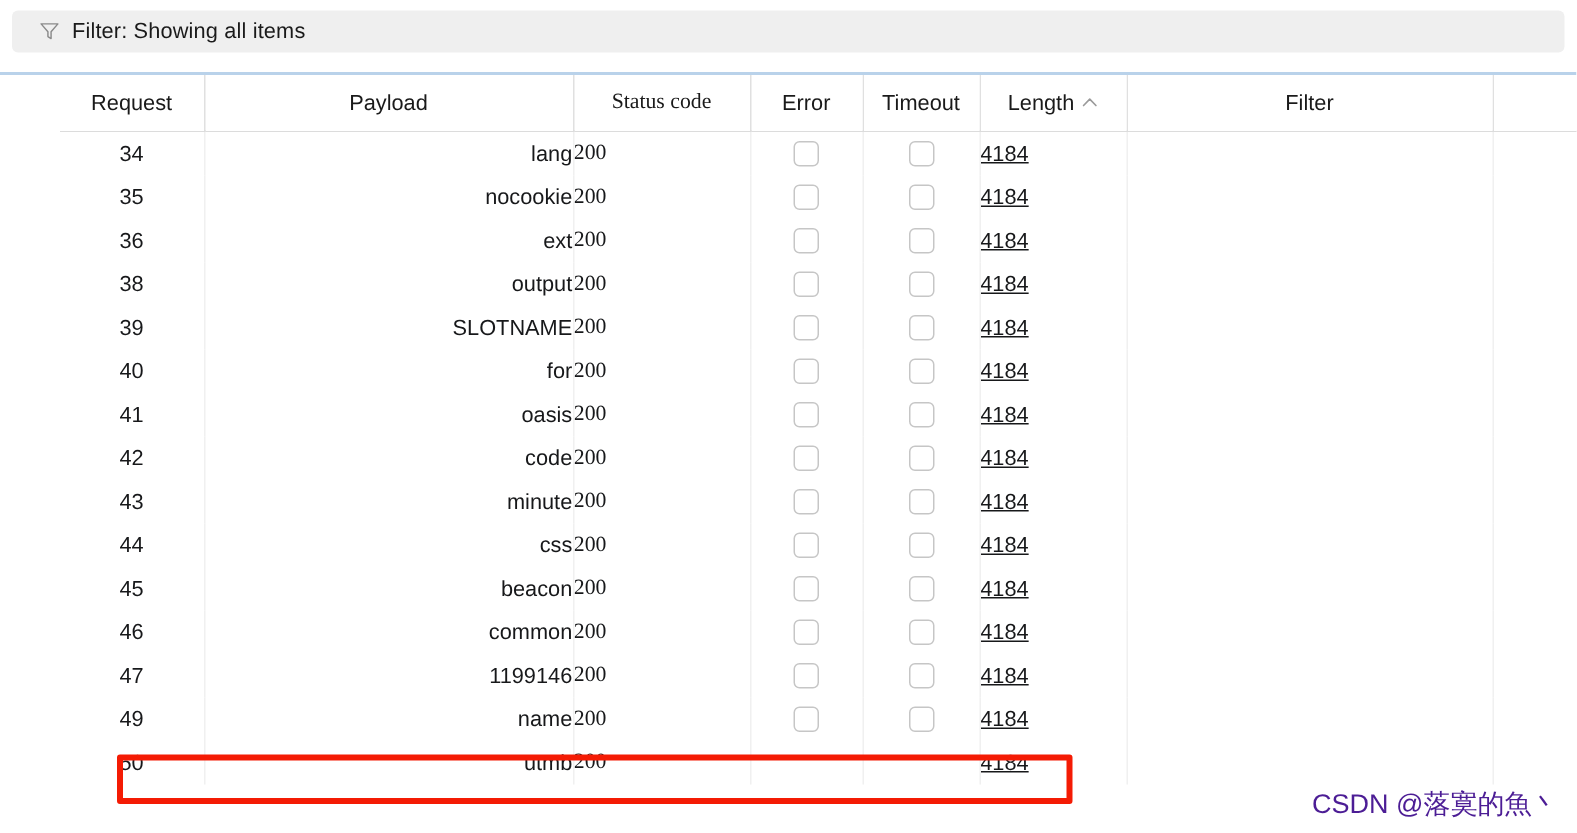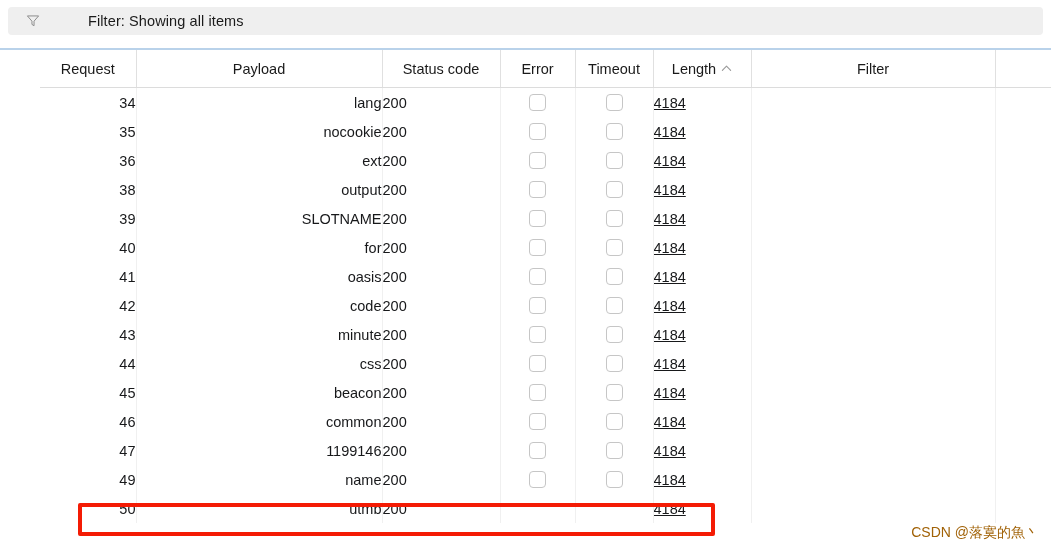--- a/index.html
+++ b/index.html
@@ -21,21 +21,20 @@
     left: 8px;
     top: 7px;
     width: 1035px;
     height: 28px;
     background: #efefef;
     border-radius: 4px;
     display: flex;
     align-items: center;
     box-sizing: border-box;
     padding-left: 18px;
-    gap: 40px;
   }
   .funnel-icon {
     width: 14px;
     height: 14px;
     margin-right: 8px;
     flex: 0 0 auto;
     display: block;
   }
   .filter-text {
     font-size: 14.5px;
@@ -72,21 +71,21 @@
     padding: 0;
     margin: 0;
     font-weight: normal;
     overflow: hidden;
     white-space: nowrap;
   }
 
   
   .c-request  { width: 96px; }
   .c-payload  { width: 246px; }
-  .c-status   { width: 118px; }
+  .c-status   { width: 118px; font-family: Liberation Serif, serif; }
   .c-error    { width: 75px; }
   .c-timeout  { width: 78px; }
   .c-length   { width: 98px; }
   .c-comment  { width: 244px; }
   .c-filler   { width: 96px; }
 
   thead th {
     height: 37px;
     font-size: 14.5px;
     color: #1a1a1a;
@@ -113,21 +112,21 @@
   tbody td {
     height: 29px;
     font-size: 14.5px;
     color: #17181a;
     vertical-align: middle;
     border-right: 1px solid #f0f0f0;
     background: #ffffff;
   }
   tbody td.c-filler { border-right: none; }
   td.col-request {
-    text-align: right;
+    text-align: center;
     padding-left: 12px;
     box-sizing: border-box;
   }
   td.col-payload {
     text-align: right;
     padding-left: 18px;
     box-sizing: border-box;
   }
   td.col-status {
     text-align: left;
@@ -166,22 +165,22 @@
     box-sizing: border-box;
     pointer-events: none;
     z-index: 5;
   }
 
   
   .watermark {
     position: absolute;
     right: 12px;
     top: 524px;
-    font-size: 14px;
-    color: #a16207;
+    font-size: 18px;
+    color: #4c1d95;
     white-space: nowrap;
     z-index: 6;
   }
 </style>
 </head>
 <body>
 
 <div class="filter-bar">
   <svg class="funnel-icon" viewBox="0 0 16 16">
     <path d="M1.6 2.2 L14.4 2.2 L9.2 8.2 L9.2 13.4 L6.8 11.9 L6.8 8.2 Z" fill="none" stroke="#8a8a8a" stroke-width="1.1" stroke-linejoin="round"></path>

